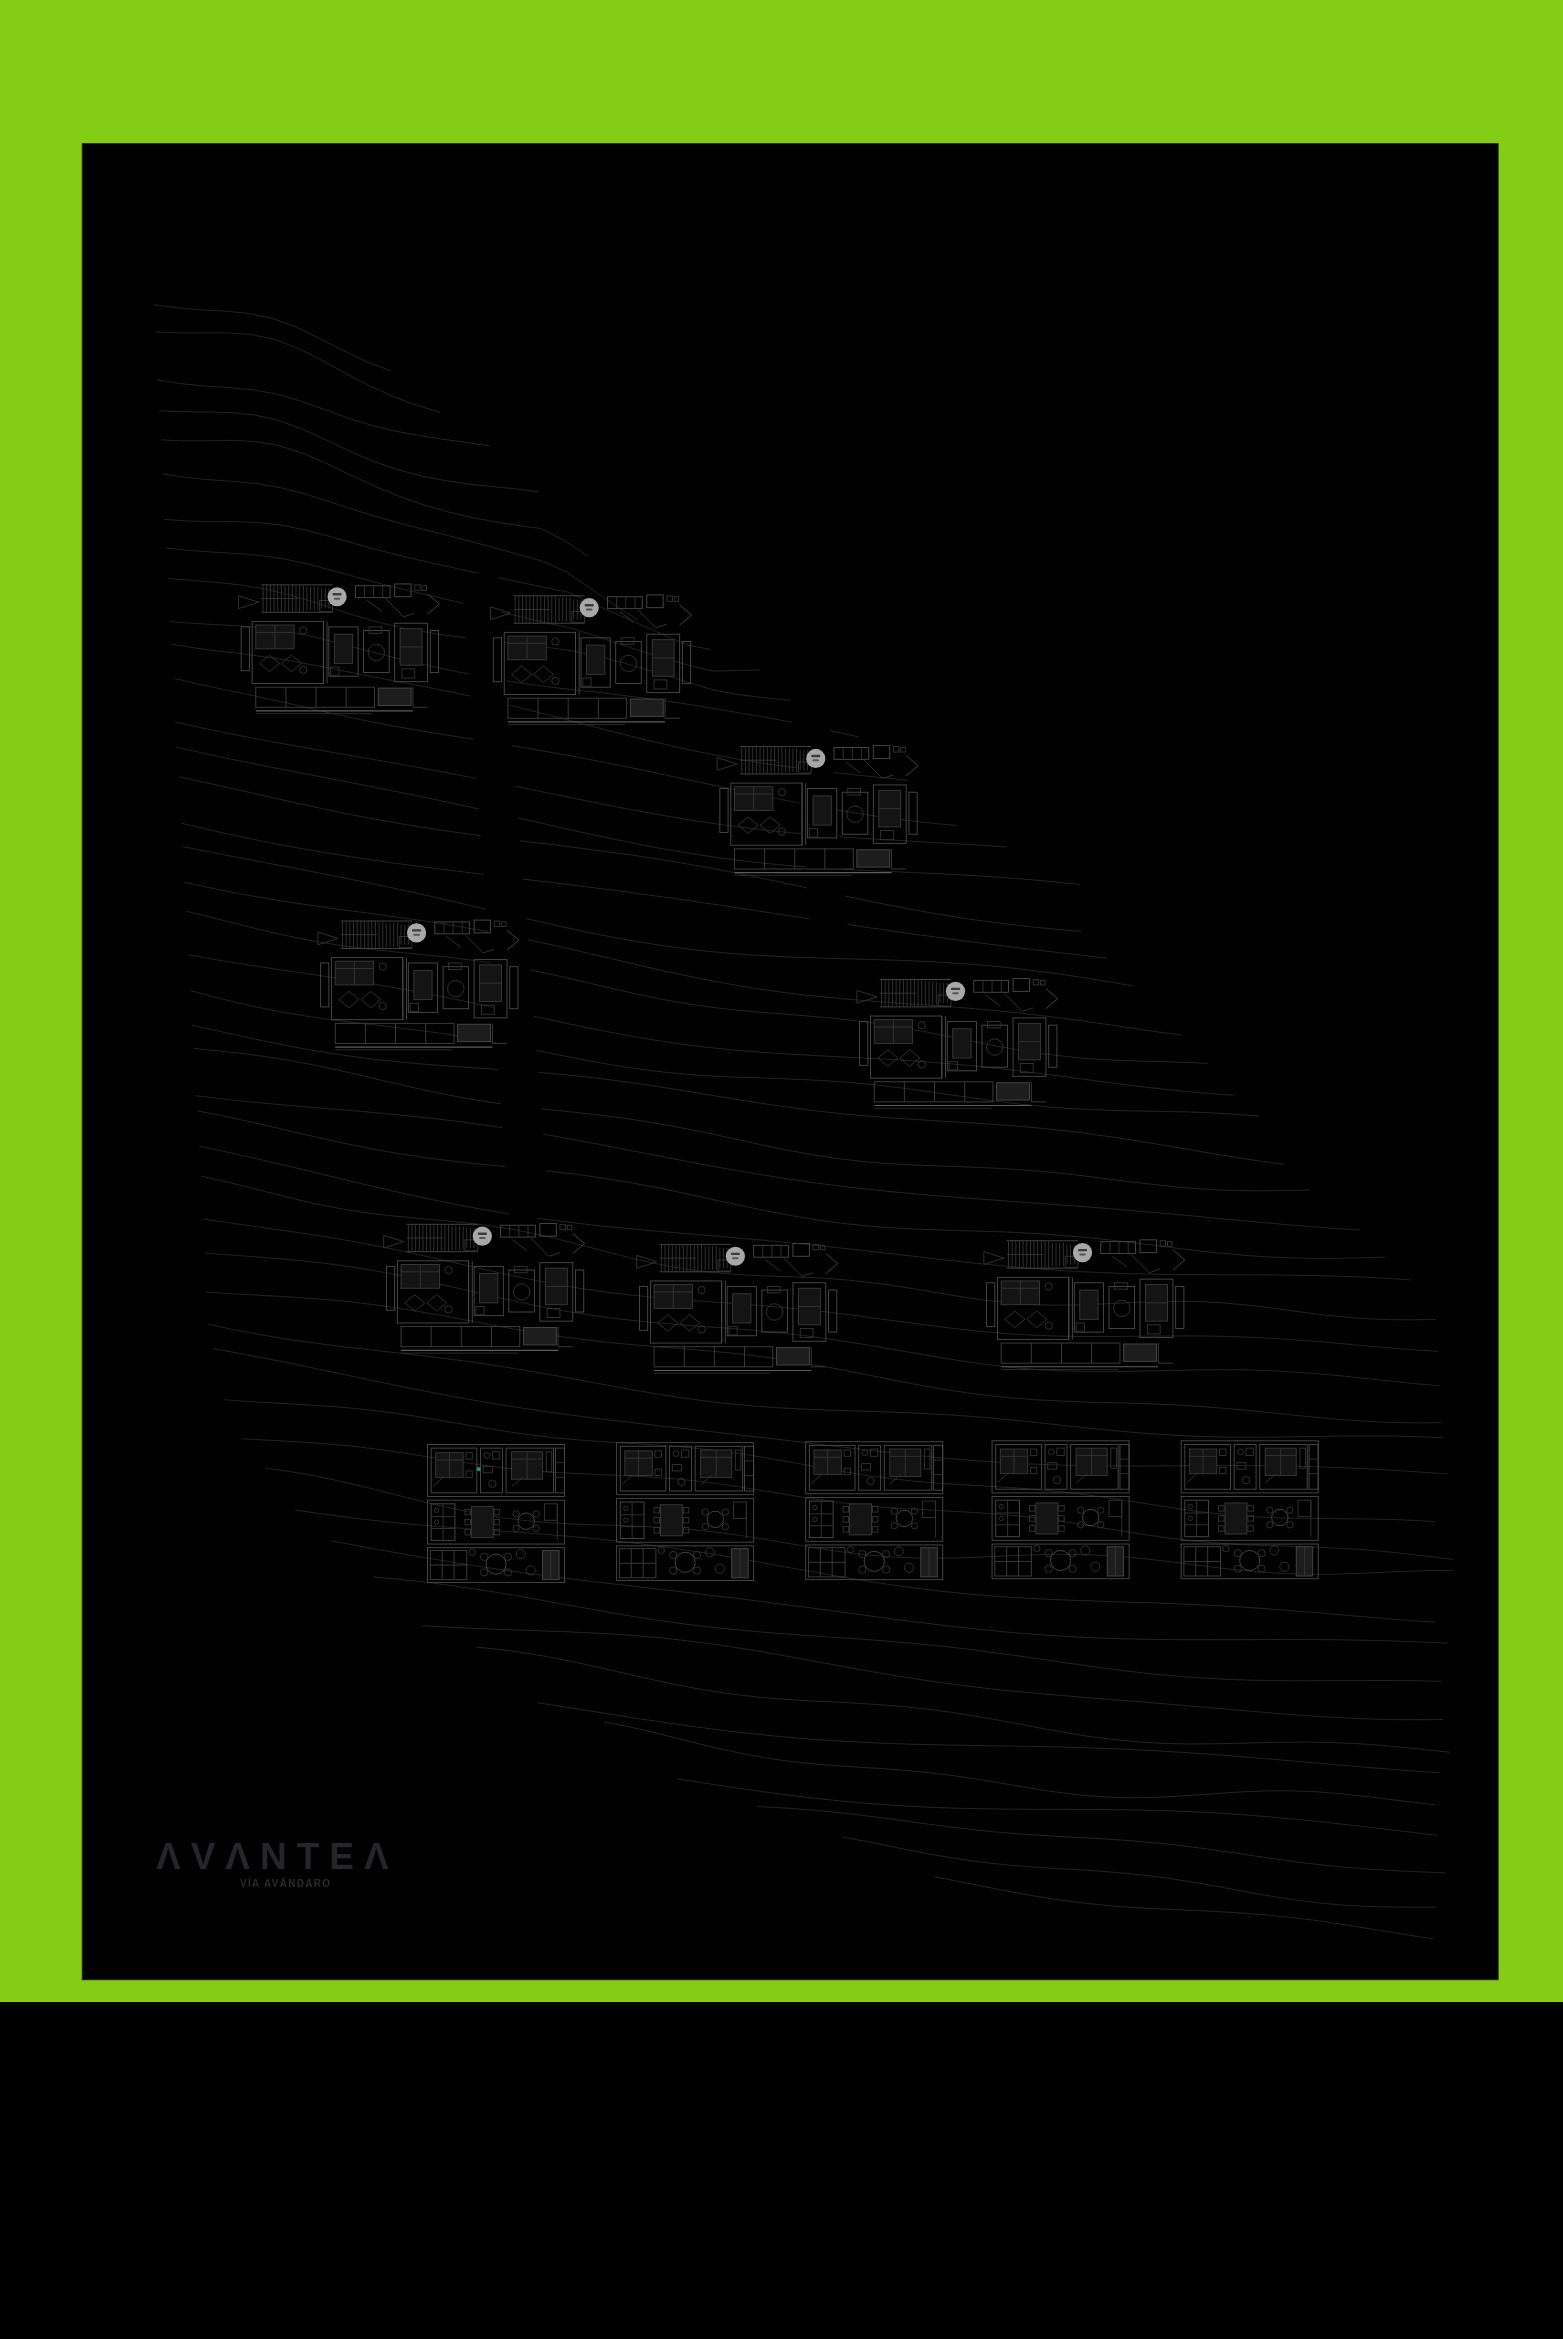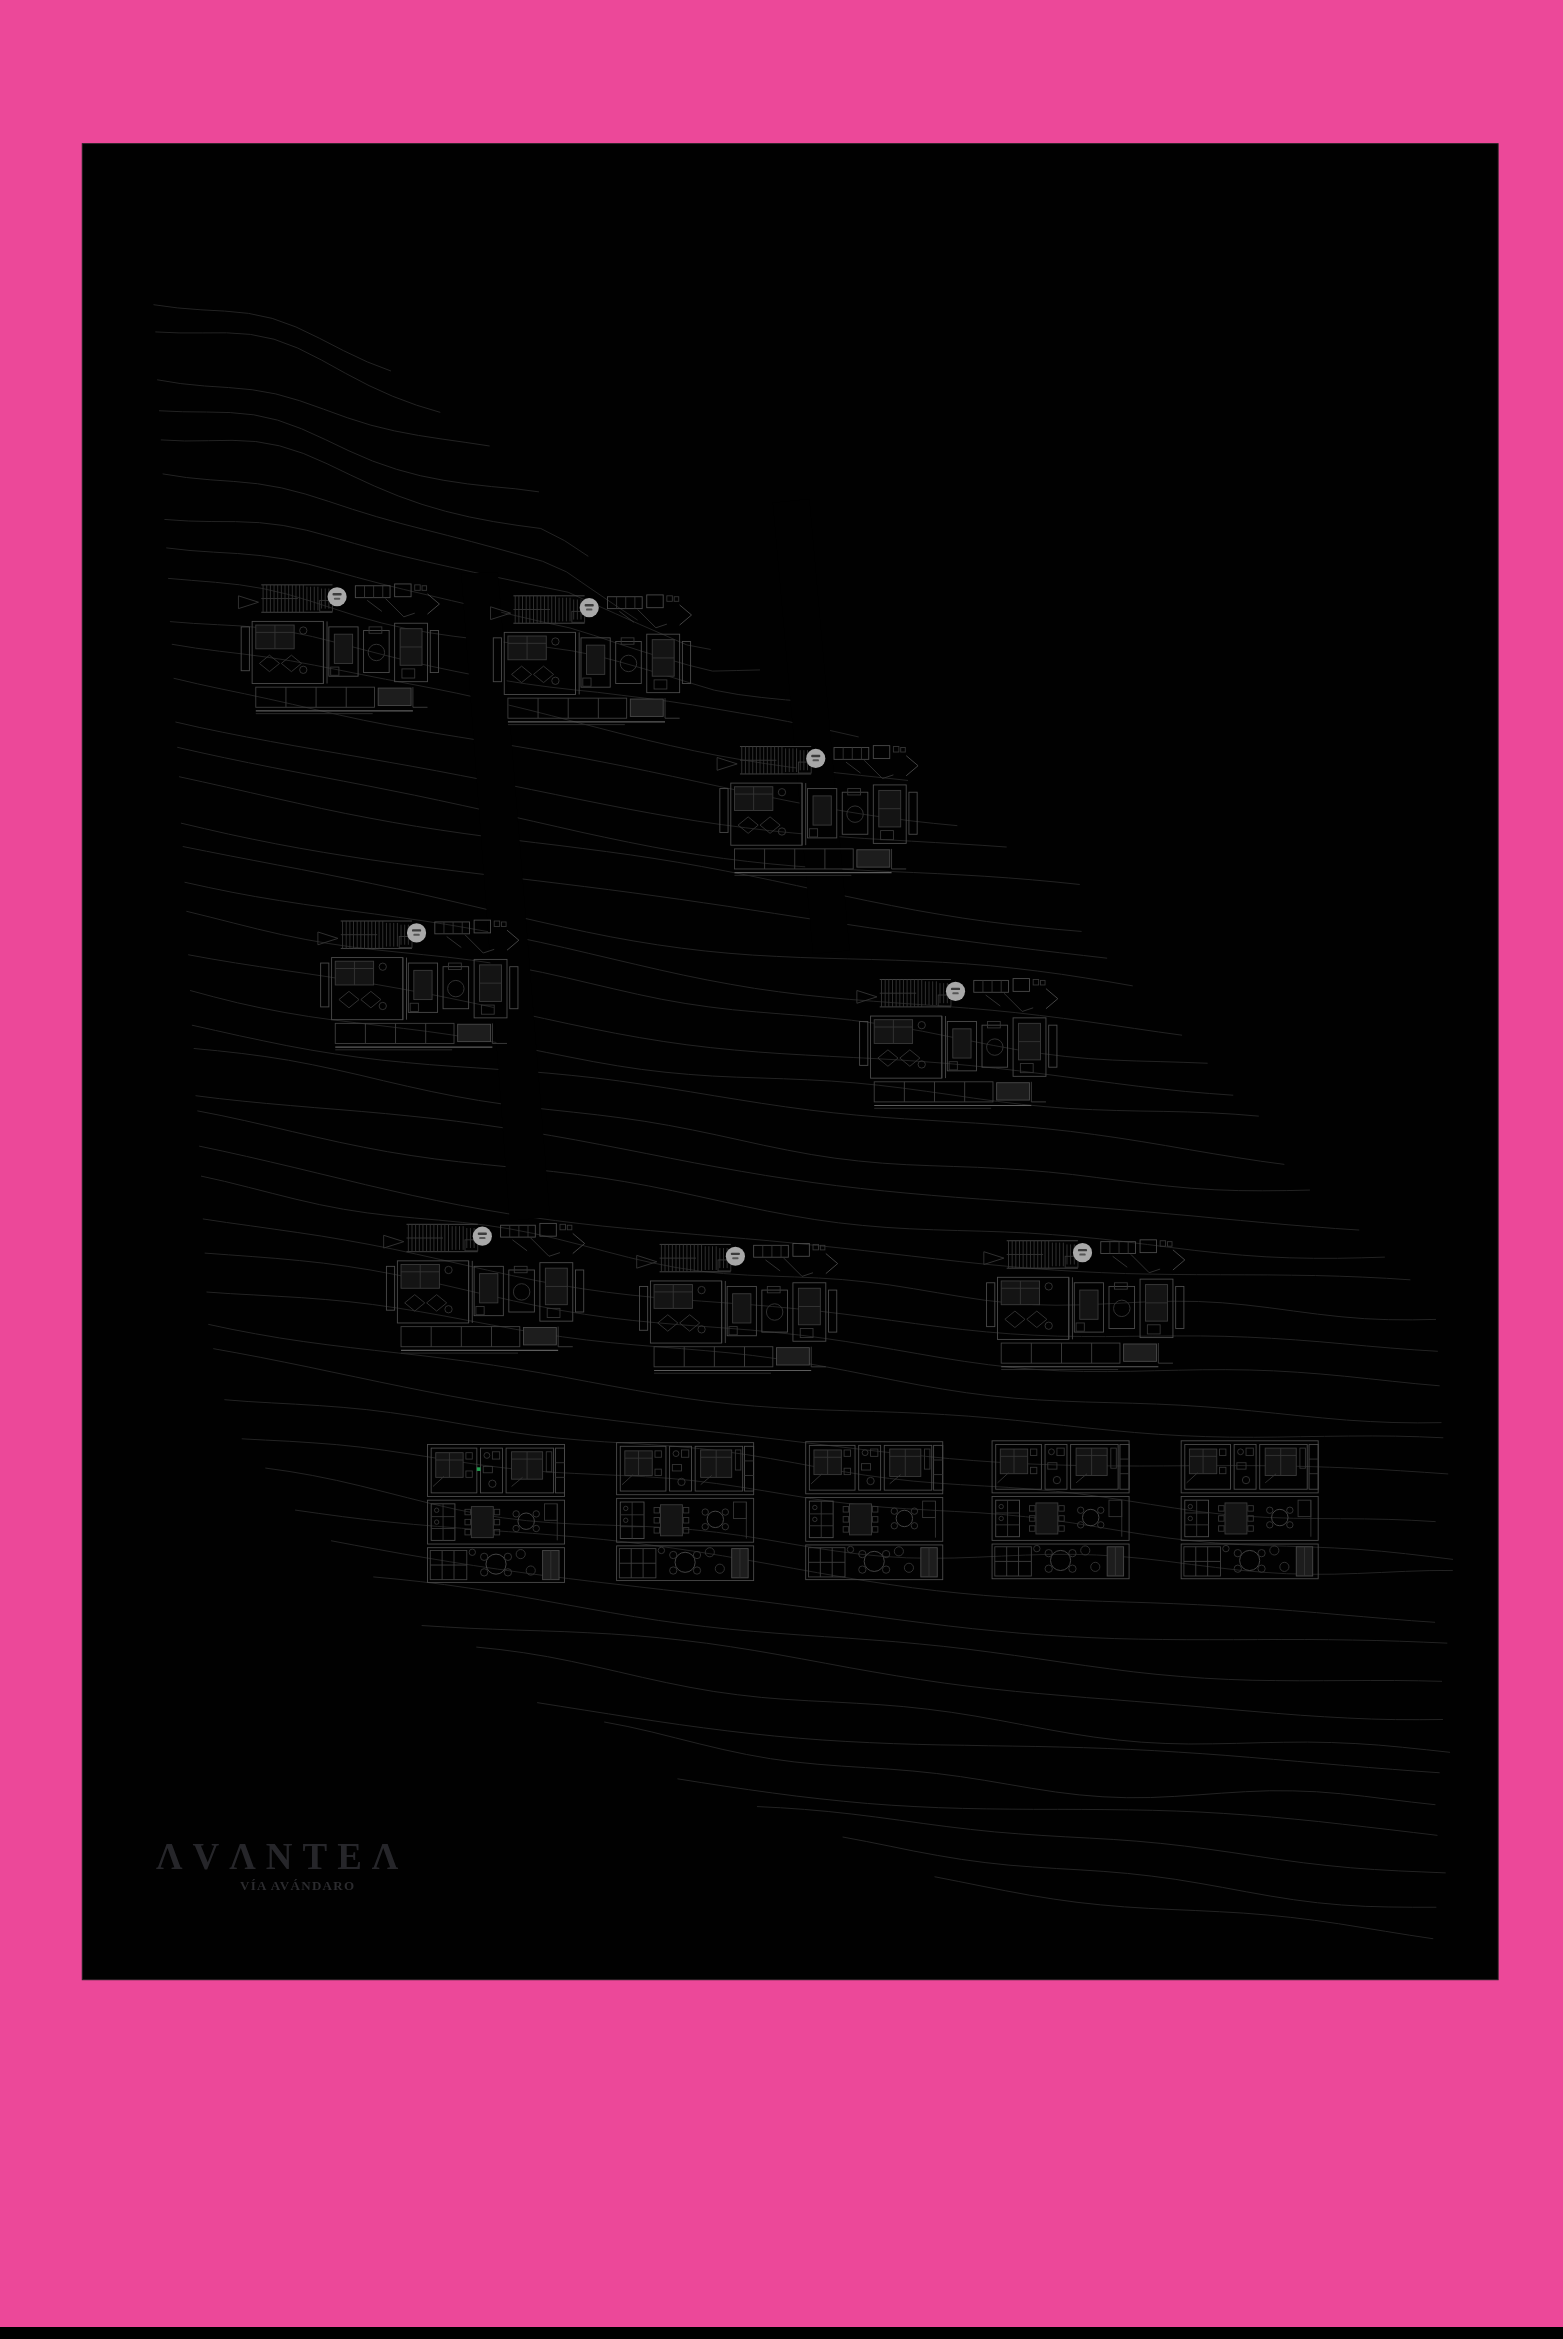--- a/index.html
+++ b/index.html
@@ -1,37 +1,37 @@
 <!DOCTYPE html>
 <html style="font-size:14.6px"><head>
 <meta charset="utf-8">
 <style>
   html,body{margin:0;padding:0;background:#000;}
   body{width:1563px;height:2339px;overflow:hidden;font-family:"Liberation Sans",sans-serif;}
-  .stage{position:relative;width:1563px;height:2327px;background:#ec4899;font-family:Liberation Serif, serif;}
+  .stage{position:relative;width:1563px;height:2002px;background:#84cc16;}
   svg#plan{position:absolute;left:0;top:0;}
 
   
   #plan .w{stroke:#4a4a4a;fill:none;stroke-width:1;}
   #plan .f{stroke:#353535;fill:none;stroke-width:1;}
   #plan .d{stroke:#3f3f3f;fill:none;stroke-width:1;}
   #plan .fd{fill:#141414;stroke:#3a3a3a;stroke-width:1;}
   #plan .fd2{fill:#1d1d1d;stroke:#484848;stroke-width:1;}
   #plan .u1{stroke:#5c5c5c;fill:none;stroke-width:1.2;}
   #plan .u2{stroke:#2e2e2e;fill:none;stroke-width:1;}
   #plan .contour{fill:none;stroke-width:1;}
 
   .logo{
     position:absolute;left:156px;top:1838px;
     font-weight:700;font-size:37px;letter-spacing:10px;line-height:1;
     color:#26262a;white-space:nowrap;
   }
   .tagline{
     position:absolute;left:240px;top:1879px;
-    font-weight:700;font-size:13px;letter-spacing:1.3px;line-height:1;
+    font-weight:700;font-size:10px;letter-spacing:1.3px;line-height:1;
     color:#2b2b2e;white-space:nowrap;
   }
 </style>
 </head>
 <body style="background: rgb(0, 0, 0);">
 
 <div class="stage">
 
   <svg id="plan" width="1563" height="2339" viewBox="0 0 1711 2560" xmlns="http://www.w3.org/2000/svg">
     <defs>

